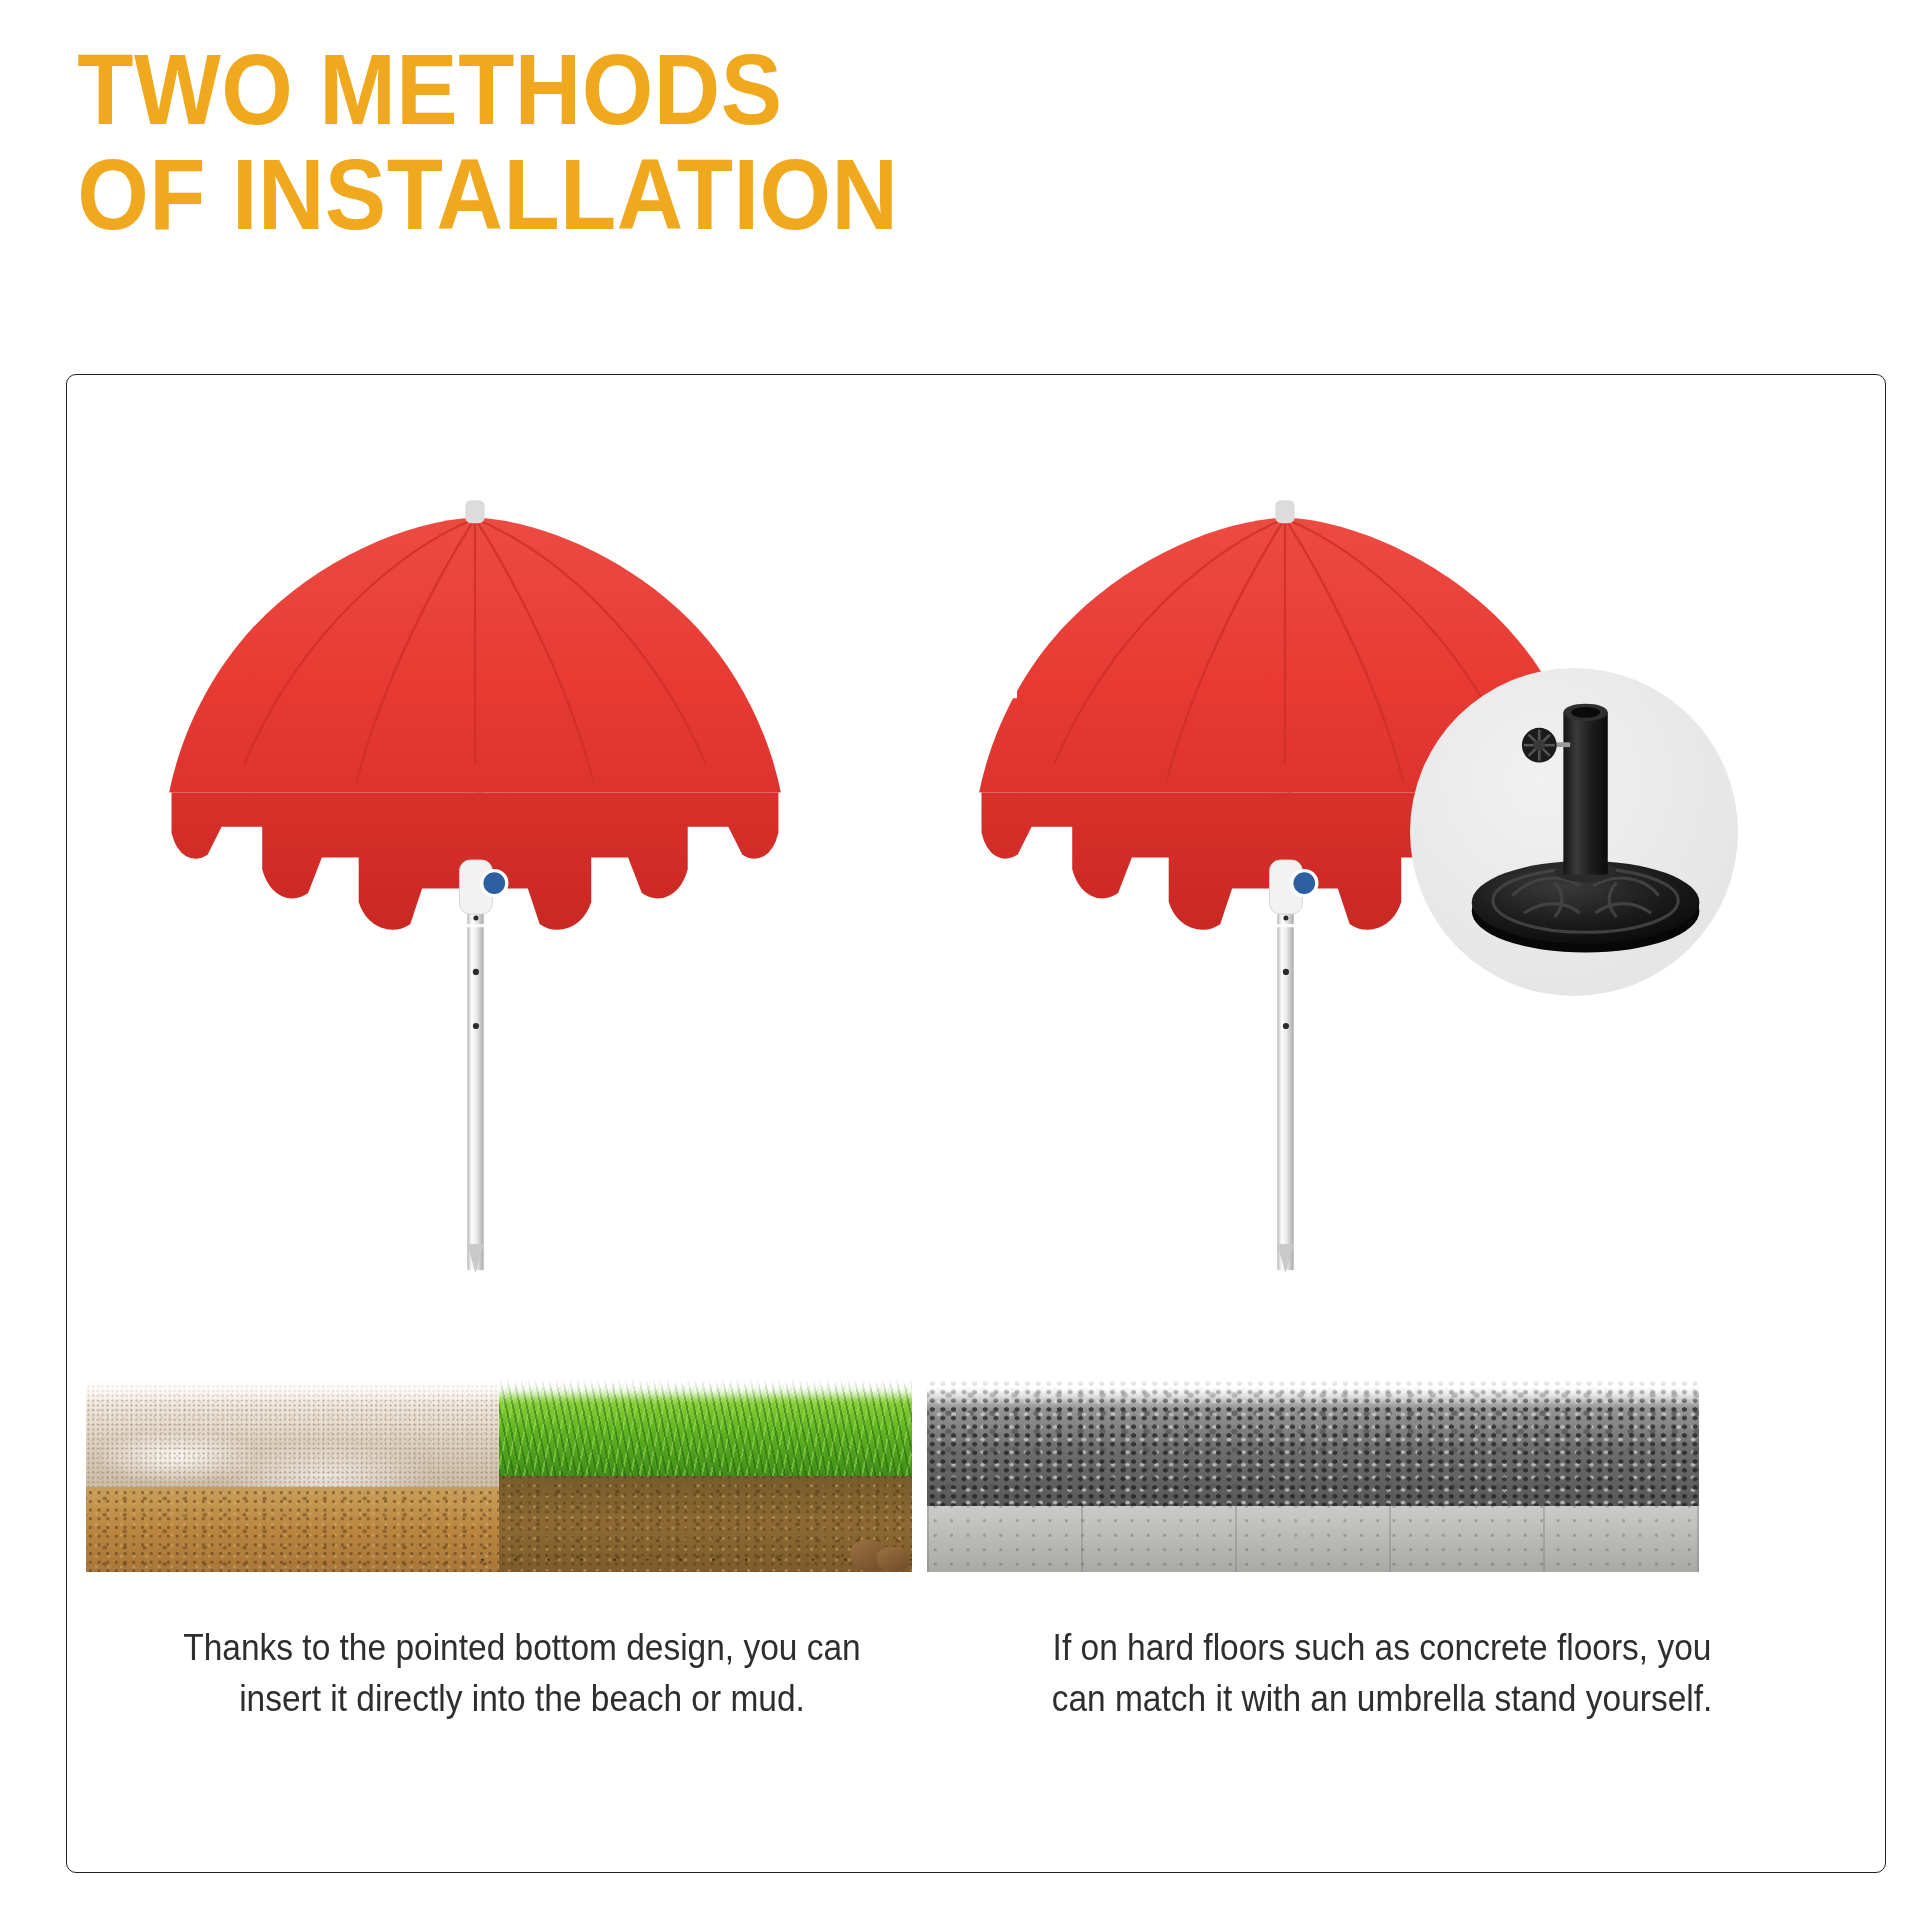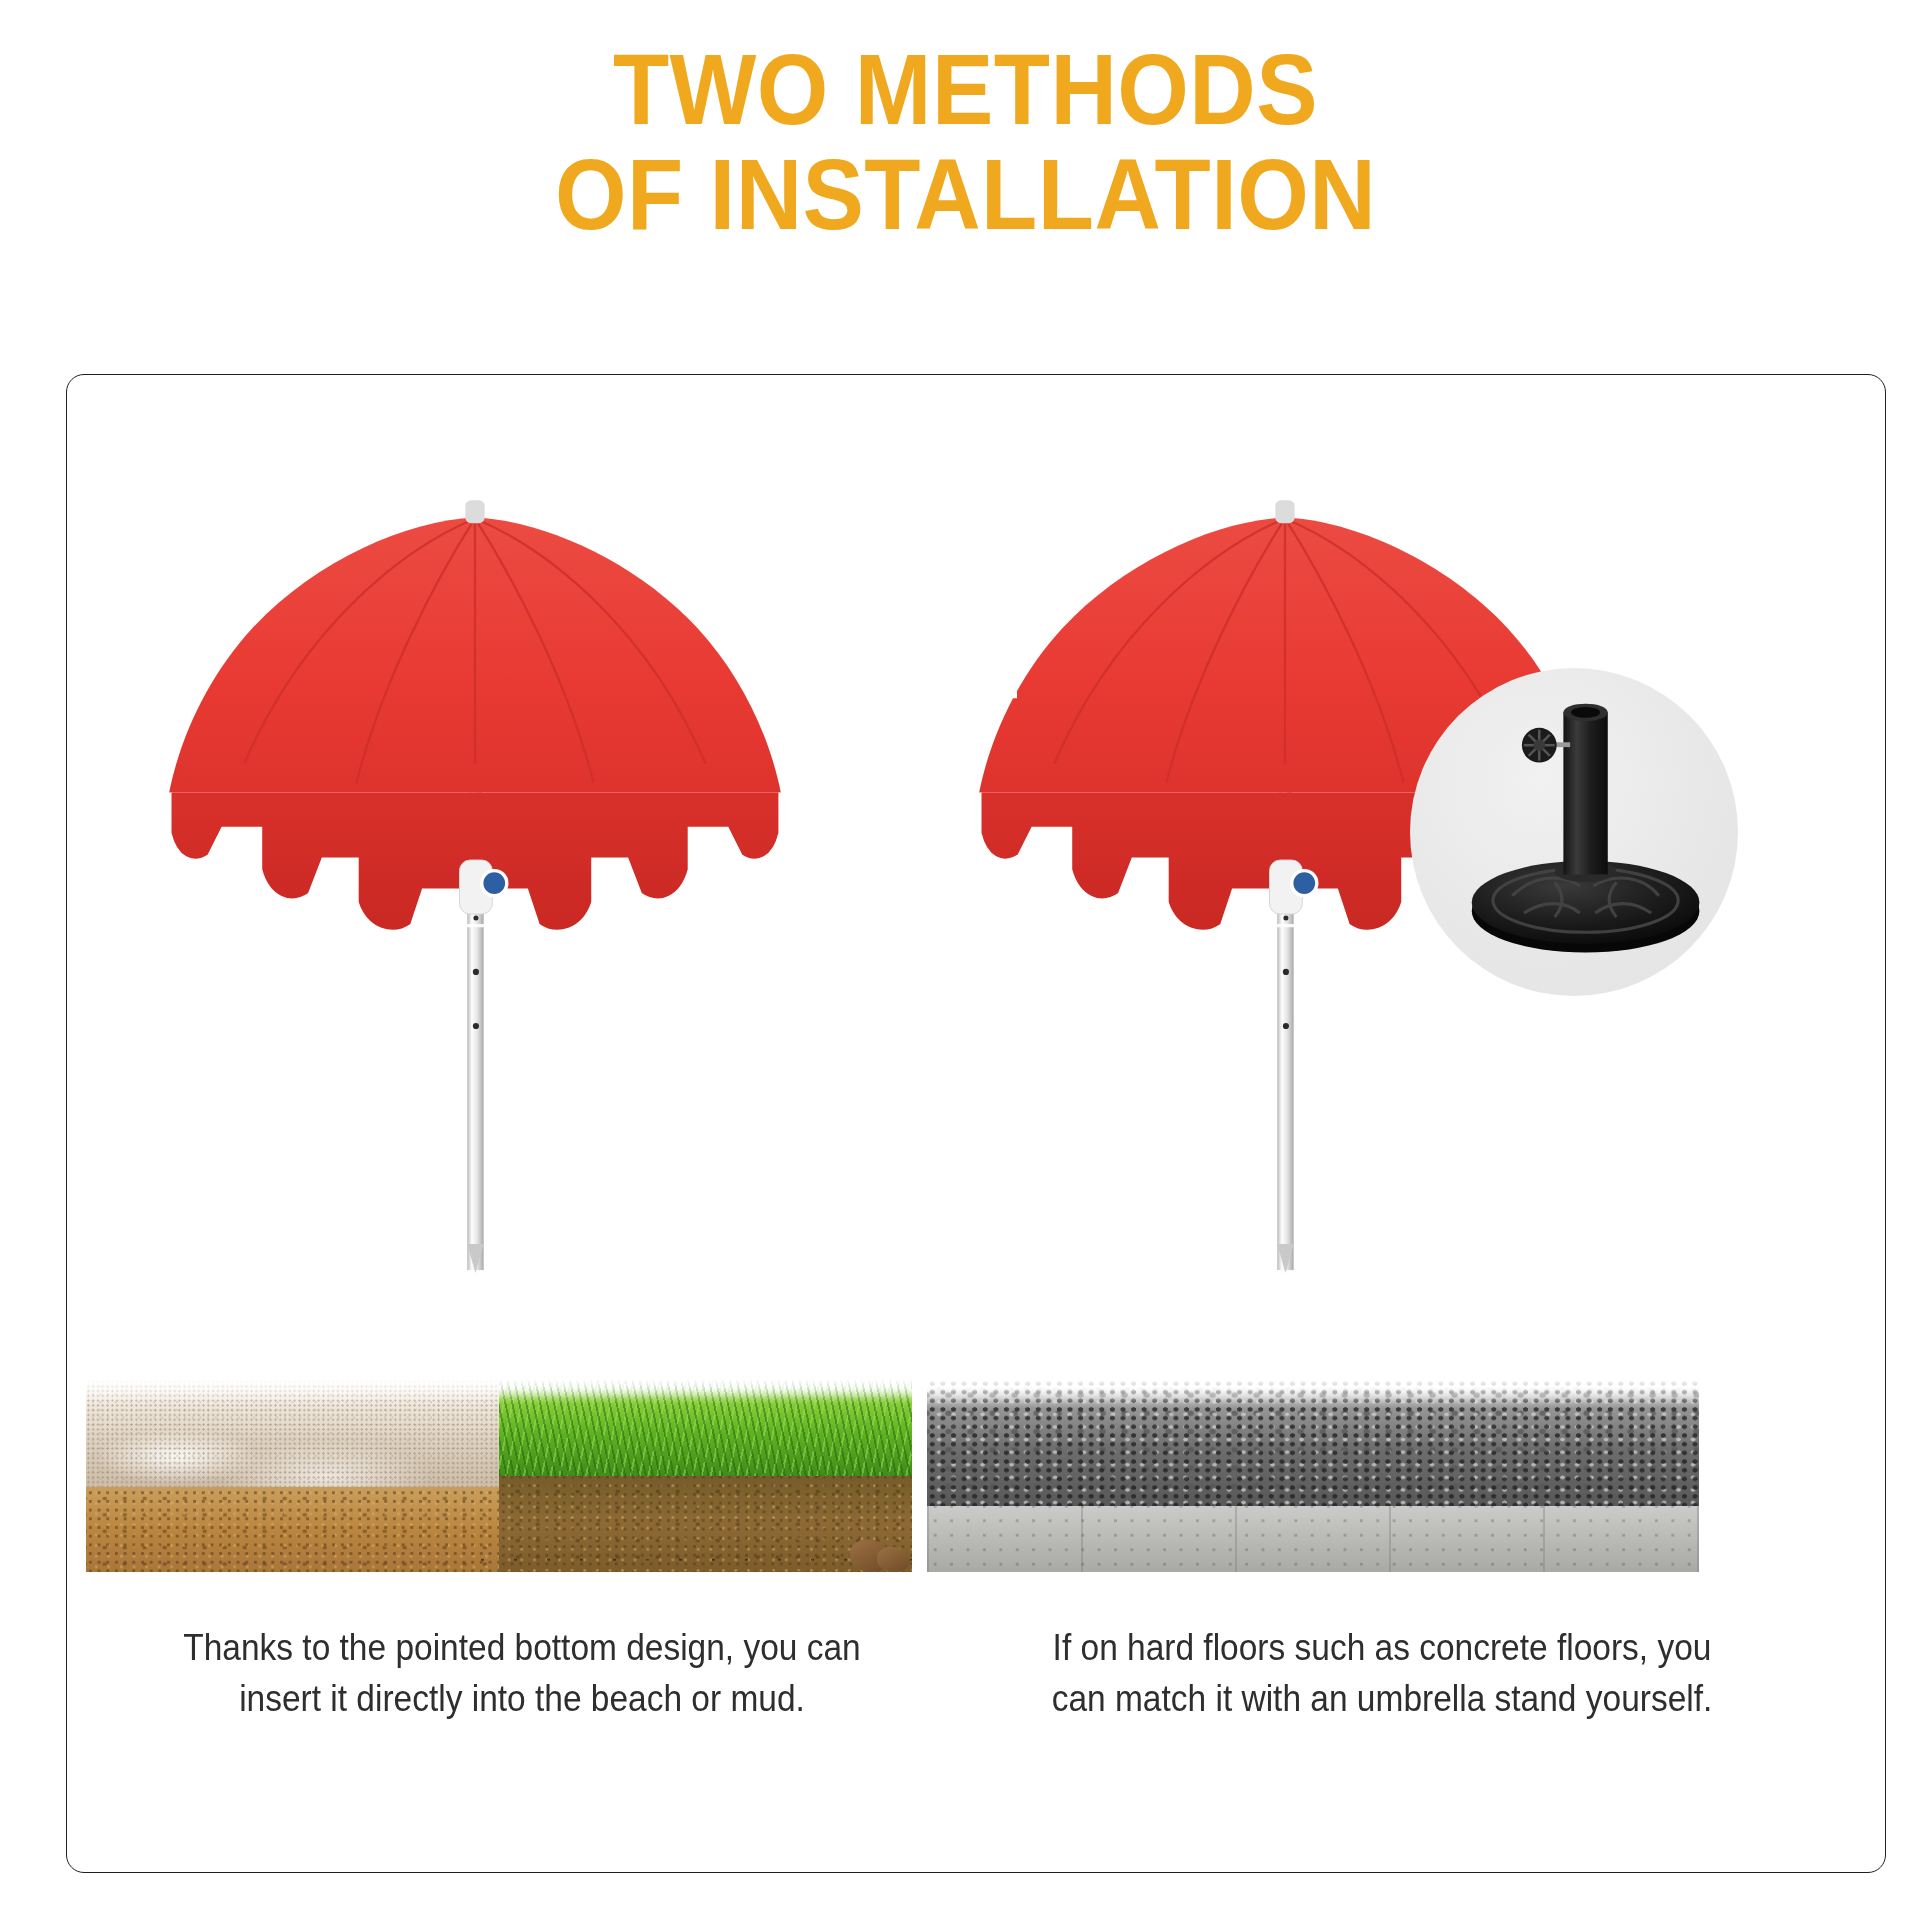--- a/index.html
+++ b/index.html
@@ -14,21 +14,21 @@
     overflow: hidden;
     position: relative;
   }
 
   
   .title-block {
     position: absolute;
     left: 0;
     top: 37px;
     width: 1931px;
-    text-align: center;
+    text-align: left;
     color: #F0A81E;
     font-weight: bold;
     line-height: 1.05;
     letter-spacing: 0.5px;
   }
   .title-line {
     display: block;
     font-size: 100px;
     font-weight: 700;
     transform: scaleX(0.92);
@@ -37,21 +37,21 @@
   }
 
   
   .panel {
     position: absolute;
     left: 66px;
     top: 374px;
     width: 1820px;
     height: 1499px;
     border: 1.9px solid #231f20;
-    border-radius: 18px;
+    border-radius: 10px;
     box-sizing: border-box;
     background: #ffffff;
   }
 
   .col {
     position: absolute;
     top: 0;
     height: 100%;
   }
   .col-left  { left: 0px;   width: 910px; }

